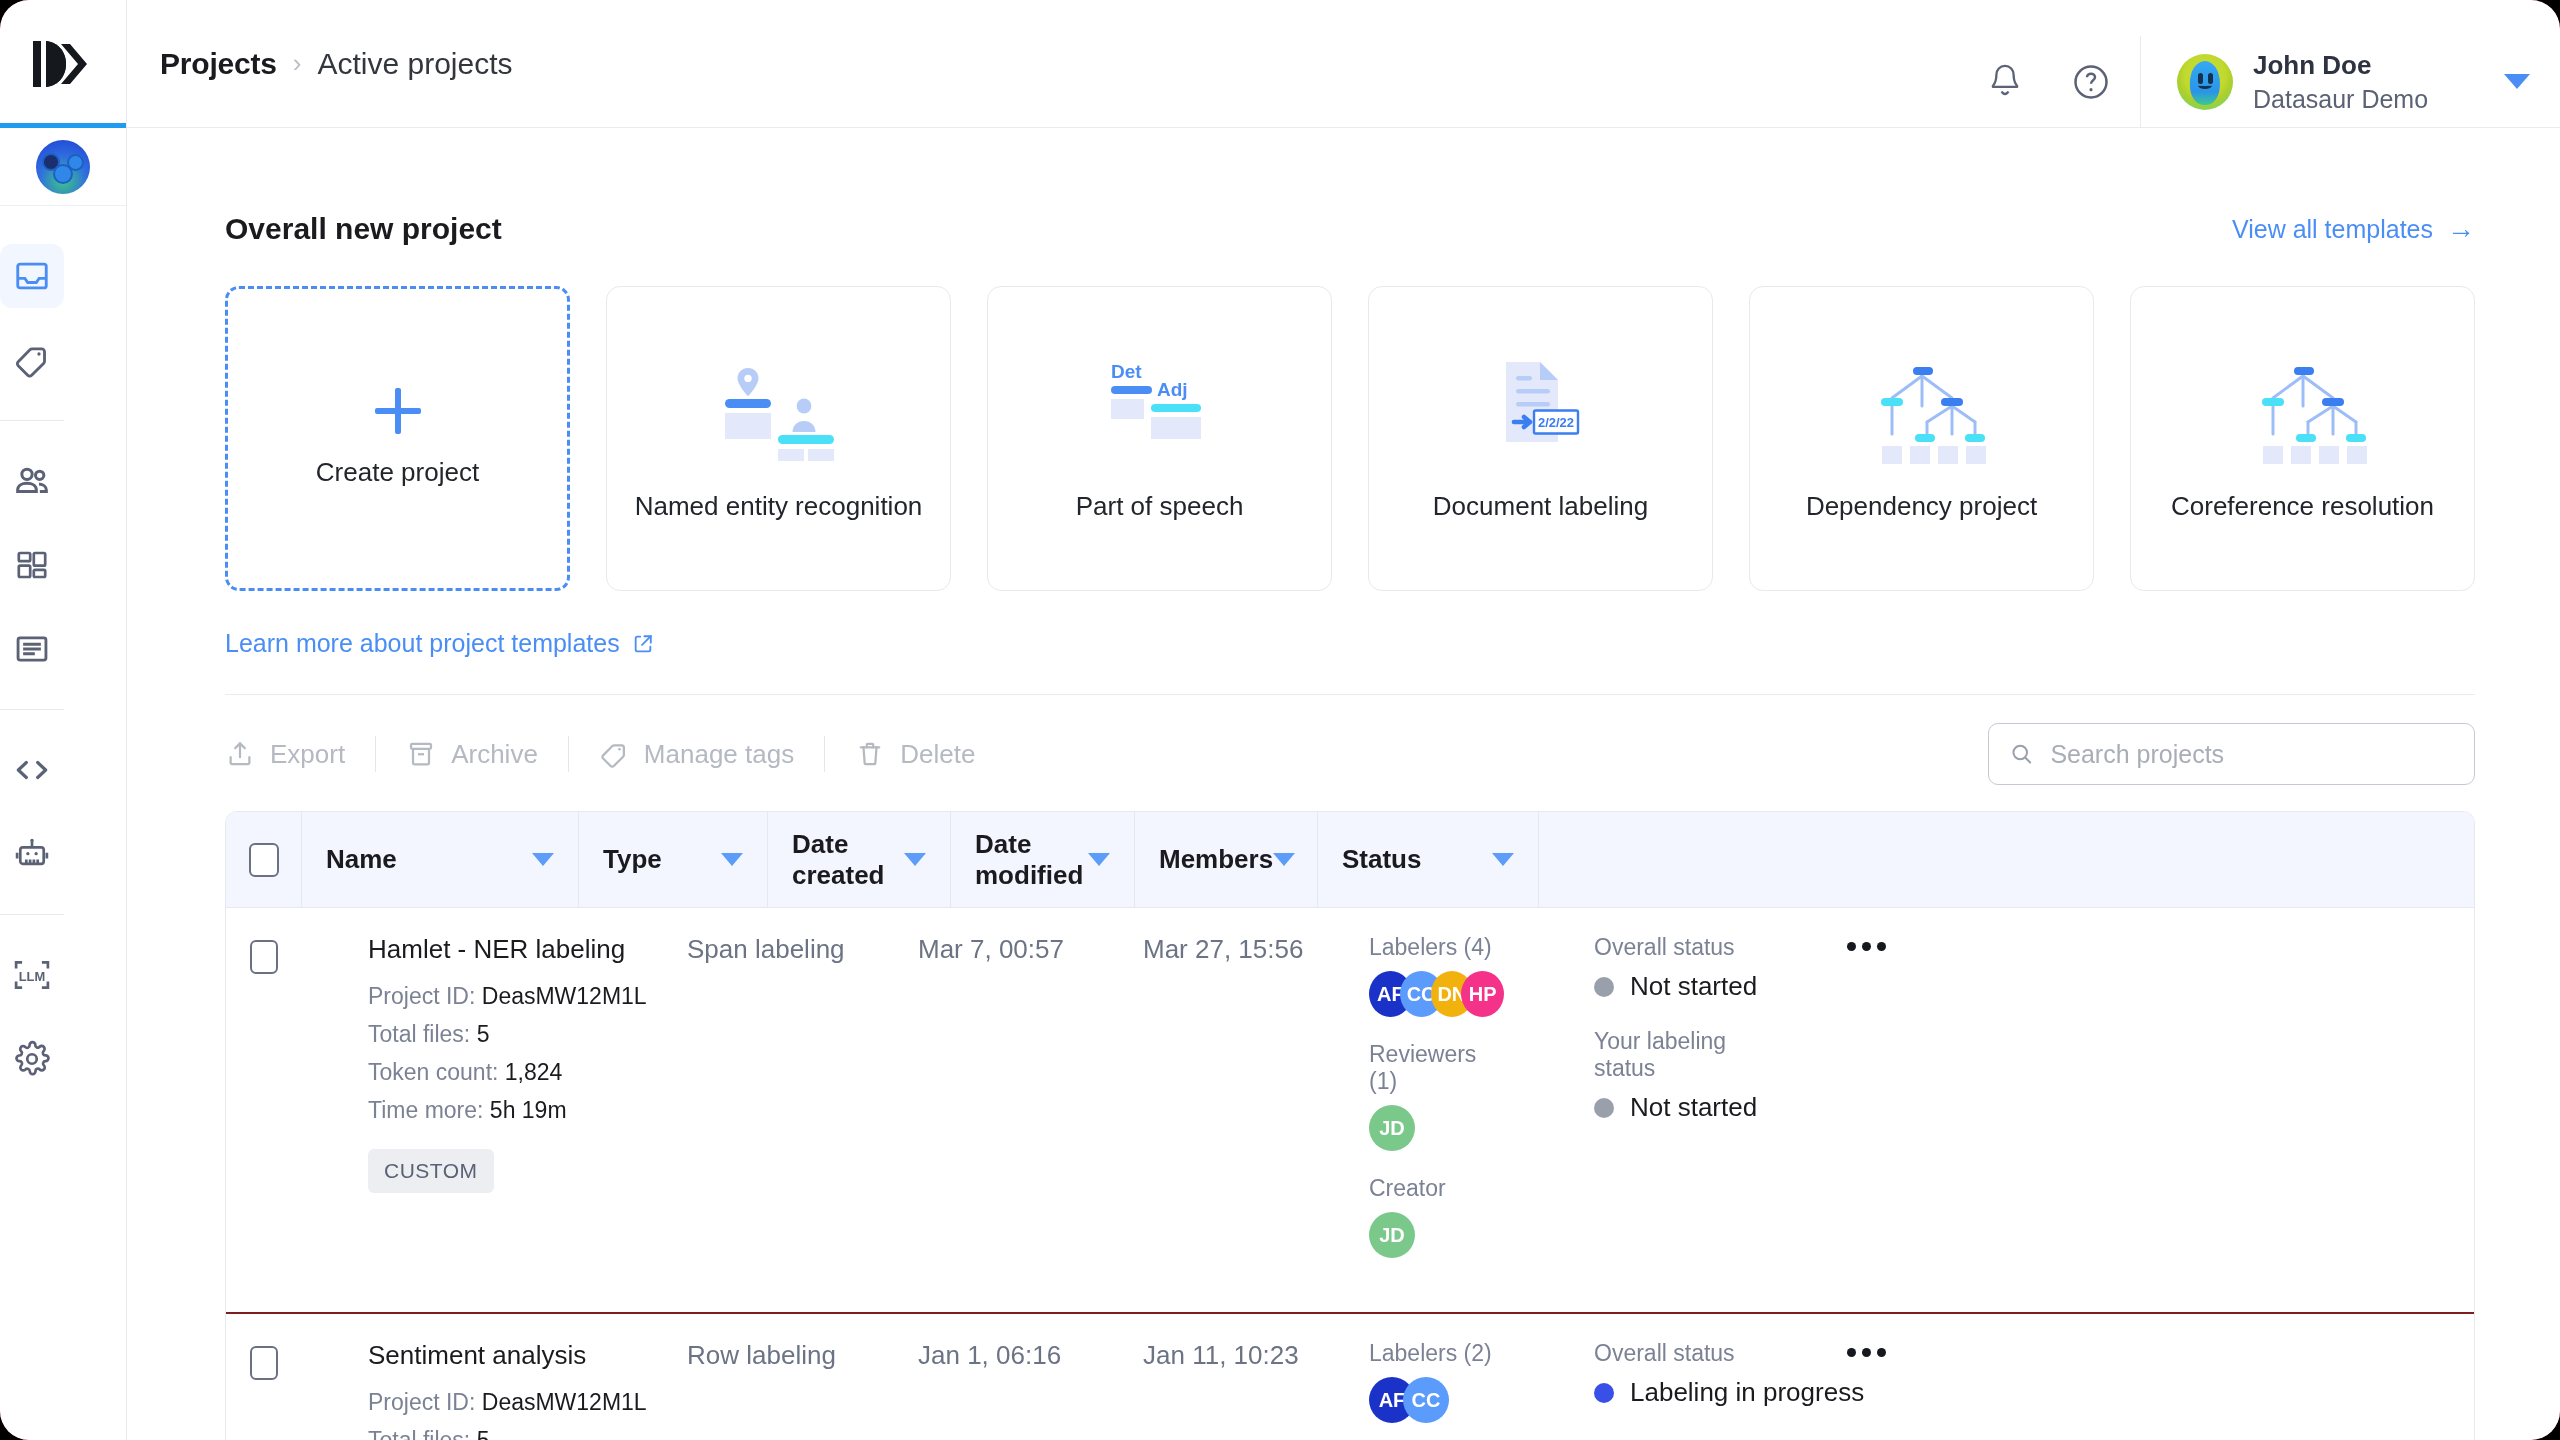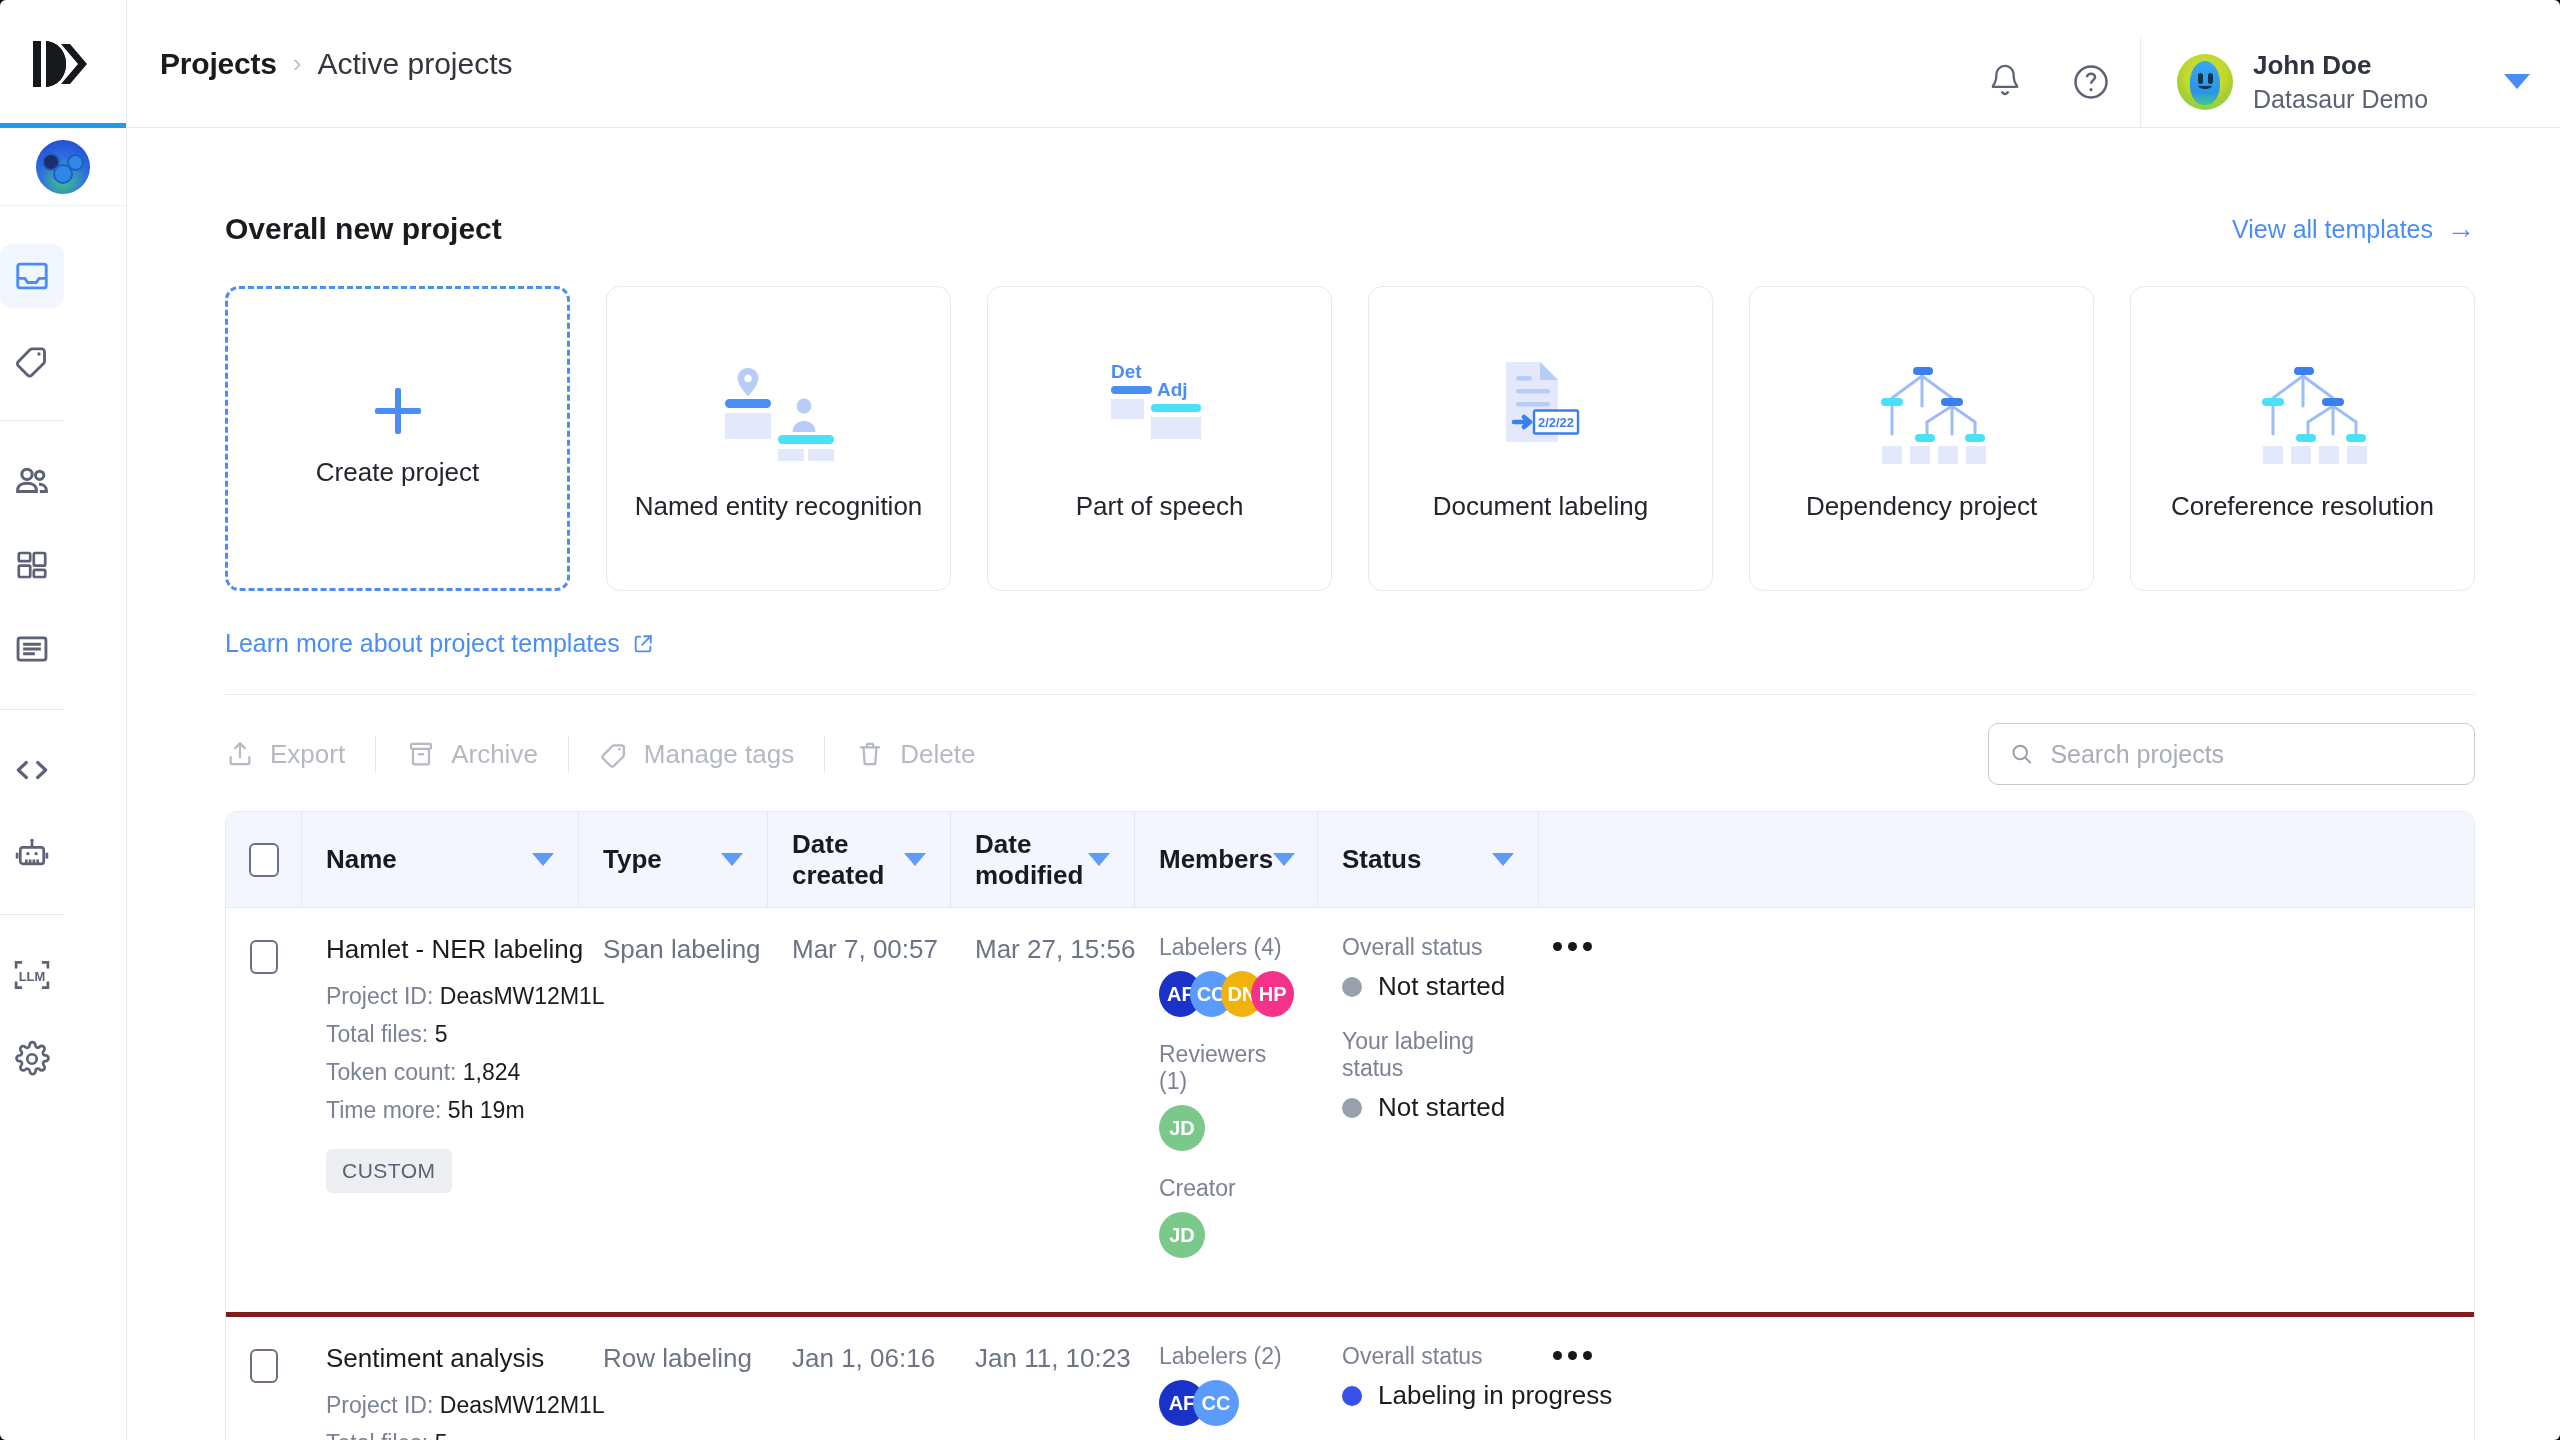--- a/index.html
+++ b/index.html
@@ -5,21 +5,21 @@
   * { box-sizing: border-box; margin: 0; padding: 0; }
   html, body {
     width: 2560px; height: 1440px;
     background: #000;
     font-family: "Liberation Sans", sans-serif;
     overflow: hidden;
   }
   #app {
     position: absolute; inset: 0;
     background: #be185d;
-    border-radius: 6px;
+    border-radius: 29px;
     overflow: hidden;
   }
 
   
   .topbar {
     position: absolute; top: 0; left: 0; right: 0; height: 128px;
     background: #fff;
     display: flex; align-items: stretch;
     border-bottom: 1px solid #e9ecef;
   }
@@ -201,21 +201,21 @@
   .th.check { justify-content: center; padding: 0; }
   .th:last-child { border-right: none; }
   .sort-caret {
     width: 0; height: 0; border-left: 11px solid transparent; border-right: 11px solid transparent;
     border-top: 13px solid #5d9cf8; cursor: pointer;
   }
   .cbox {
     width: 30px; height: 34px; border: 2px solid #6b7182; border-radius: 6px; cursor: pointer; background:#fff;
   }
 
-  .trow { display: flex; border-bottom: 5px solid #7f1d1d; }
+  .trow { display: flex; border-bottom: 2px solid #7f1d1d; gap: 42px; }
   .td { padding: 26px 24px 30px 24px; }
   .td.check { display: flex; justify-content: center; padding-top: 32px; }
 
   .col-check { width: 76px; min-width: 76px; }
   .col-name  { width: 277px; min-width: 277px; }
   .col-type  { width: 189px; min-width: 189px; }
   .col-created { width: 183px; min-width: 183px; }
   .col-modified { width: 184px; min-width: 184px; }
   .col-members { width: 183px; min-width: 183px; }
   .col-status { width: 221px; min-width: 221px; }

